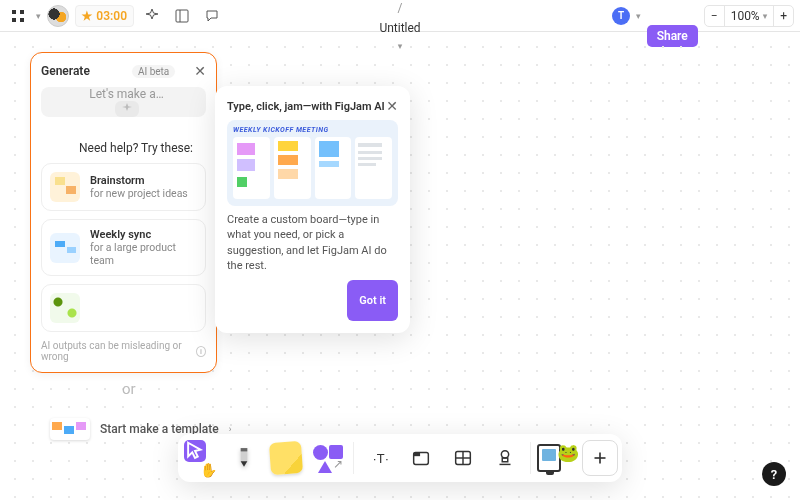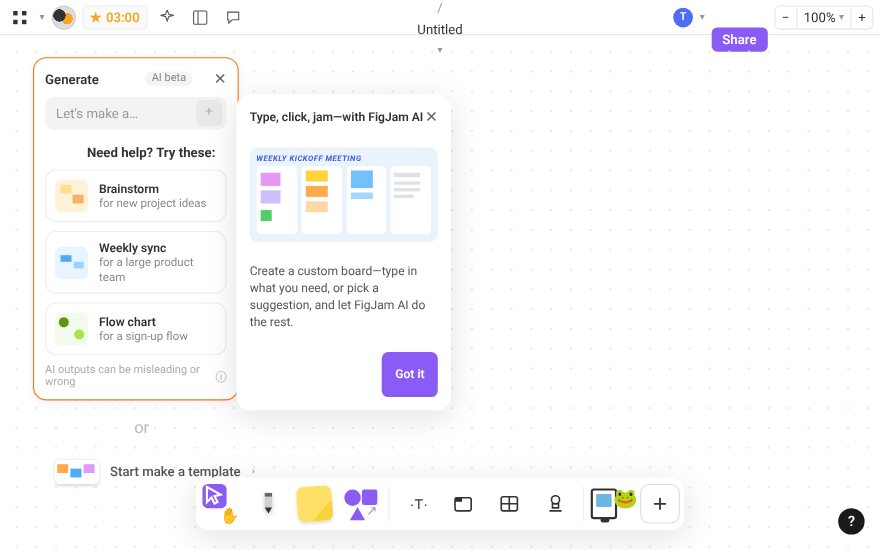--- a/index.html
+++ b/index.html
@@ -81,25 +81,25 @@
     border:1px solid #f97316;
     padding:10px;
     display:flex;flex-direction:column;gap:8px;
   }
   .gen-head{display:flex;align-items:center;justify-content:space-between;}
   .gen-head h3{margin:0;font-size:12px;font-weight:600;}
   .ai-beta{font-size:10px;color:#888;background:#f4f4f4;border-radius:8px;padding:1px 6px;}
   .close-x{font-size:14px;color:#666;cursor:pointer;}
   .prompt-row{
     display:flex;align-items:center;background:#f3f3f3;border-radius:8px;
-    height:30px;padding:0 4px 0 10px;color:#999;
+    height:30px;padding:0 4px 0 10px;color:#999;flex-direction:column;
   }
   .prompt-row .spark{width:24px;height:24px;border-radius:6px;background:#e9e9e9;
     display:flex;align-items:center;justify-content:center;color:#bbb;}
-  .need{font-weight:700;margin-top:6px;padding-left:38px;}
+  .need{font-weight:400;margin-top:16px;padding-left:38px;}
   .sugg{
     display:flex;gap:10px;align-items:center;
     border:1px solid #eee;border-radius:10px;padding:8px;
   }
   .sugg .thumb{width:30px;height:30px;border-radius:6px;flex:none;}
   .sugg .txt .t1{font-weight:600;font-size:11px;}
   .sugg .txt .t2{color:#888;font-size:10.5px;}
   .disclaimer{font-size:10px;color:#aaa;display:flex;align-items:center;gap:4px;}
 
   .or-divider{
@@ -118,21 +118,21 @@
   .thumb.flow{background:
     radial-gradient(circle at 8px 9px,#5c940d 0 4px,transparent 5px),
     radial-gradient(circle at 22px 20px,#a9e34b 0 4px,transparent 5px),
     #f1faeb;}
 
   
   .tip-card{
     position:absolute;top:86px;left:215px;width:195px;
     background:#fff;border-radius:12px;box-shadow:var(--panel-shadow);
     padding:12px;font-size:11px;
-    display:flex;flex-direction:column;gap:19px;
+    display:flex;flex-direction:column;gap:6px;
   }
   .tip-head{display:flex;justify-content:space-between;align-items:center;}
   .tip-head .ttl{font-weight:600;font-size:11px;}
   .tip-preview{
     height:86px;border-radius:8px;
     background:#eaf2fb;
     padding:6px;overflow:hidden;
   }
   .tip-preview .caption{
     font-size:7px;font-weight:700;color:#3b5bdb;font-style:italic;
@@ -309,24 +309,20 @@
   </div>
   <div class="sugg">
     <div class="thumb weekly"></div>
     <div class="txt">
       <div class="t1">Weekly sync</div>
       <div class="t2">for a large product team</div>
     </div>
   </div>
   <div class="sugg">
     <div class="thumb flow"></div>
-    <div class="txt">
-      <div class="t1">Flow chart</div>
-      <div class="t2">for a sign-up flow</div>
-    </div>
   </div>
 
   <div class="disclaimer">
     <span>AI outputs can be misleading or wrong</span>
     <span style="border:1px solid #ccc;border-radius:50%;width:11px;height:11px;display:inline-flex;align-items:center;justify-content:center;font-size:8px;">i</span>
   </div>
 </div>
 
 <div class="or-divider">or</div>
 

